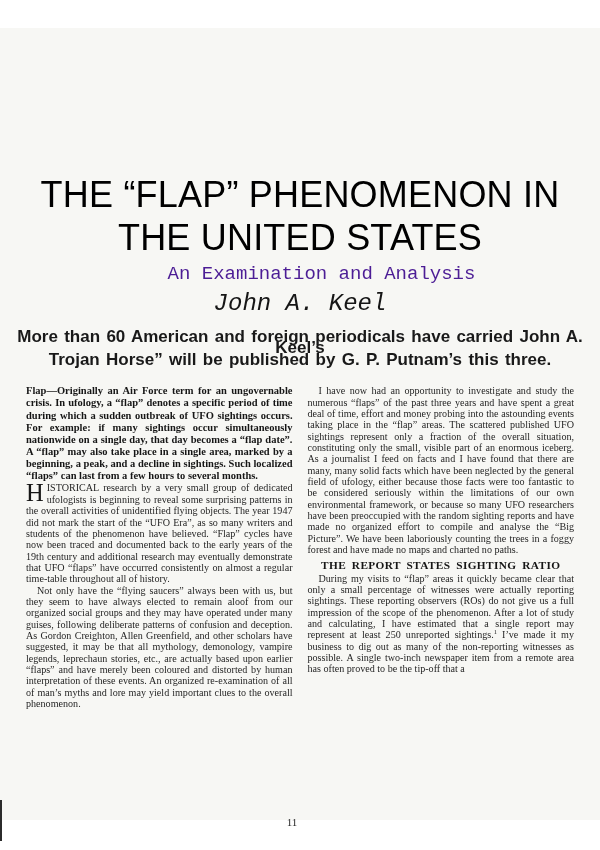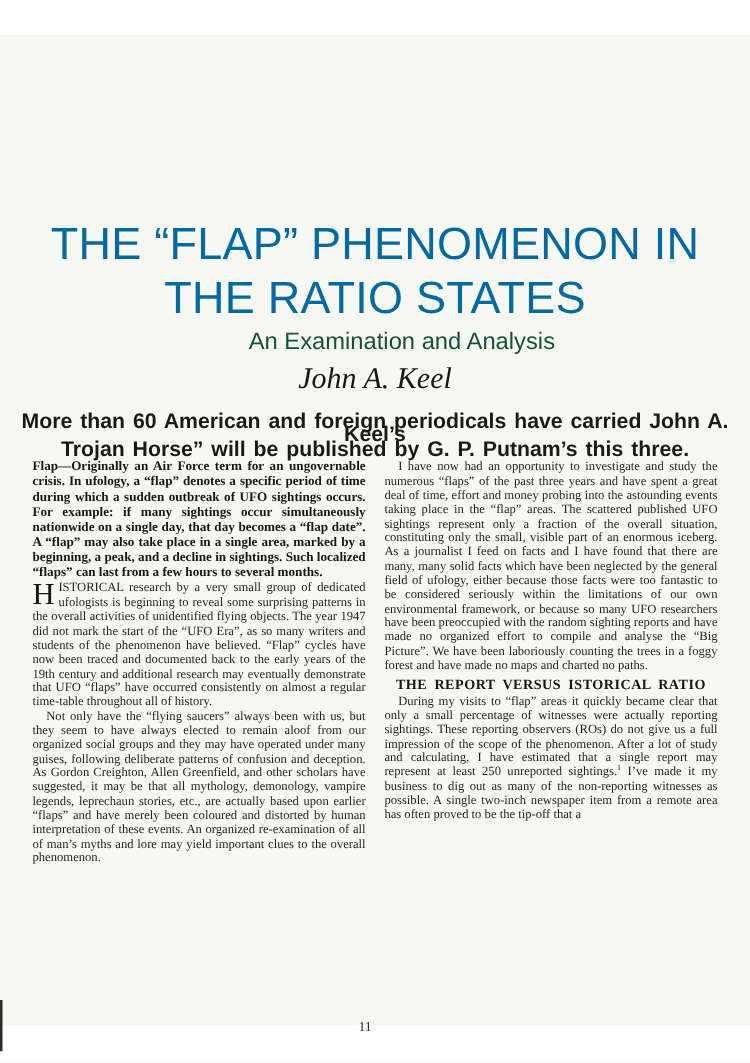--- a/index.html
+++ b/index.html
@@ -1,27 +1,27 @@
 <!DOCTYPE html>
 <html><head>
 <meta charset="utf-8">
 <style>
   html,body{margin:0;padding:0;background:#ffffff;}
   .screen{position:relative;width:600px;height:850px;background:#ffffff;overflow:hidden;
           font-family:"Liberation Serif",serif;color:#1f1f1f;}
   .paper{position:absolute;top:28px;left:0;width:600px;height:792px;background:#f7f7f4;}
   .header{text-align:center;}
   .title{font-family:"Liberation Sans",sans-serif;font-weight:400;font-size:36px;
-         line-height:43px;letter-spacing:0.2px;color:#0369a1;padding-top:145px;}
-  .subtitle{font-family:Liberation Sans, sans-serif;font-size:19px;margin-top:4px;color:#14532d;padding-left:43px;}
-  .author{font-family:Liberation Serif, serif;font-style:italic;font-size:24px;
+         line-height:43px;letter-spacing:0.2px;color:#000000;padding-top:145px;}
+  .subtitle{font-family:Liberation Mono, monospace;font-size:19px;margin-top:4px;color:#4c1d95;padding-left:43px;}
+  .author{font-family:Liberation Mono, monospace;font-style:italic;font-size:24px;
           margin-top:5px;color:#161616;}
   .blurb{font-family:"Liberation Sans",sans-serif;font-weight:bold;font-size:17px;
          line-height:11.4px;margin-top:14px;word-spacing:1.6px;color:#191919;}
-  .columns{display:flex;gap:15px;padding:0 26px;margin-top:3px;}
+  .columns{display:flex;gap:15px;padding:0 26px;margin-top:20px;}
   .col{flex:1;font-size:10.1px;line-height:11.35px;text-align:justify;}
   .col p{margin:0;}
   .lead{font-weight:bold;font-size:10.5px;line-height:12.15px;color:#161616;}
   .indent{text-indent:11px;}
   .dropcap{float:left;font-size:24.5px;line-height:20px;padding:1px 3px 0 0;color:#161616;}
   .sechead{font-weight:bold;text-align:center;text-indent:0;font-size:11.3px;
            letter-spacing:0.4px;word-spacing:2.5px;margin:5px 0 1px !important;color:#161616;}
   sup{font-size:6.5px;vertical-align:super;line-height:0;}
   .pagenum{position:absolute;top:788px;left:0;width:584px;text-align:center;
            font-size:11px;color:#2a2a2a;}
@@ -29,40 +29,40 @@
 </style>
 </head>
 <body>
 
 <div class="screen">
   <div class="paper">
 
     <div class="header">
       <div class="title">
         <div>THE “FLAP” PHENOMENON IN</div>
-        <div>THE RATIO STATES</div>
+        <div>THE UNITED STATES</div>
       </div>
       <div class="subtitle">An Examination and Analysis</div>
       <div class="author">John A. Keel</div>
       <div class="blurb">
         <div>More than 60 American and foreign periodicals have carried John A. Keel’s</div>
         <div>Trojan Horse” will be published by G. P. Putnam’s this three.</div>
       </div>
     </div>
 
     <div class="columns">
       <div class="col">
         <p class="lead">Flap—Originally an Air Force term for an ungovernable crisis. In ufology, a “flap” denotes a specific period of time during which a sudden outbreak of UFO sightings occurs. For example: if many sightings occur simultaneously nationwide on a single day, that day becomes a “flap date”. A “flap” may also take place in a single area, marked by a beginning, a peak, and a decline in sightings. Such localized “flaps” can last from a few hours to several months.</p>
         <p><span class="dropcap">H</span><span>ISTORICAL research by a very small group of dedicated ufologists is beginning to reveal some surprising patterns in the overall activities of unidentified flying objects. The year 1947 did not mark the start of the “UFO Era”, as so many writers and students of the phenomenon have believed. “Flap” cycles have now been traced and documented back to the early years of the 19th century and additional research may eventually demonstrate that UFO “flaps” have occurred consistently on almost a regular time-table throughout all of history.</span></p>
         <p class="indent">Not only have the “flying saucers” always been with us, but they seem to have always elected to remain aloof from our organized social groups and they may have operated under many guises, following deliberate patterns of confusion and deception. As Gordon Creighton, Allen Greenfield, and other scholars have suggested, it may be that all mythology, demonology, vampire legends, leprechaun stories, etc., are actually based upon earlier “flaps” and have merely been coloured and distorted by human interpretation of these events. An organized re-examination of all of man’s myths and lore may yield important clues to the overall phenomenon.</p>
       </div>
 
       <div class="col">
         <p class="indent">I have now had an opportunity to investigate and study the numerous “flaps” of the past three years and have spent a great deal of time, effort and money probing into the astounding events taking place in the “flap” areas. The scattered published UFO sightings represent only a fraction of the overall situation, constituting only the small, visible part of an enormous iceberg. As a journalist I feed on facts and I have found that there are many, many solid facts which have been neglected by the general field of ufology, either because those facts were too fantastic to be considered seriously within the limitations of our own environmental framework, or because so many UFO researchers have been preoccupied with the random sighting reports and have made no organized effort to compile and analyse the “Big Picture”. We have been laboriously counting the trees in a foggy forest and have made no maps and charted no paths.</p>
-        <p class="sechead">THE REPORT VERSUS ISTORICAL RATIO</p>
+        <p class="sechead">THE REPORT STATES SIGHTING RATIO</p>
         <p class="indent"><span>During my visits to “flap” areas it quickly became clear that only a small percentage of witnesses were actually reporting sightings. These reporting observers (ROs) do not give us a full impression of the scope of the phenomenon. After a lot of study and calculating, I have estimated that a single report may represent at least 250 unreported sightings.</span><sup>1</sup><span> I’ve made it my business to dig out as many of the non-reporting witnesses as possible. A single two-inch newspaper item from a remote area has often proved to be the tip-off that a</span></p>
       </div>
     </div>
 
     <div class="pagenum">11</div>
     <div class="artifact"></div>
   </div>
 </div>
 
 </body></html>

